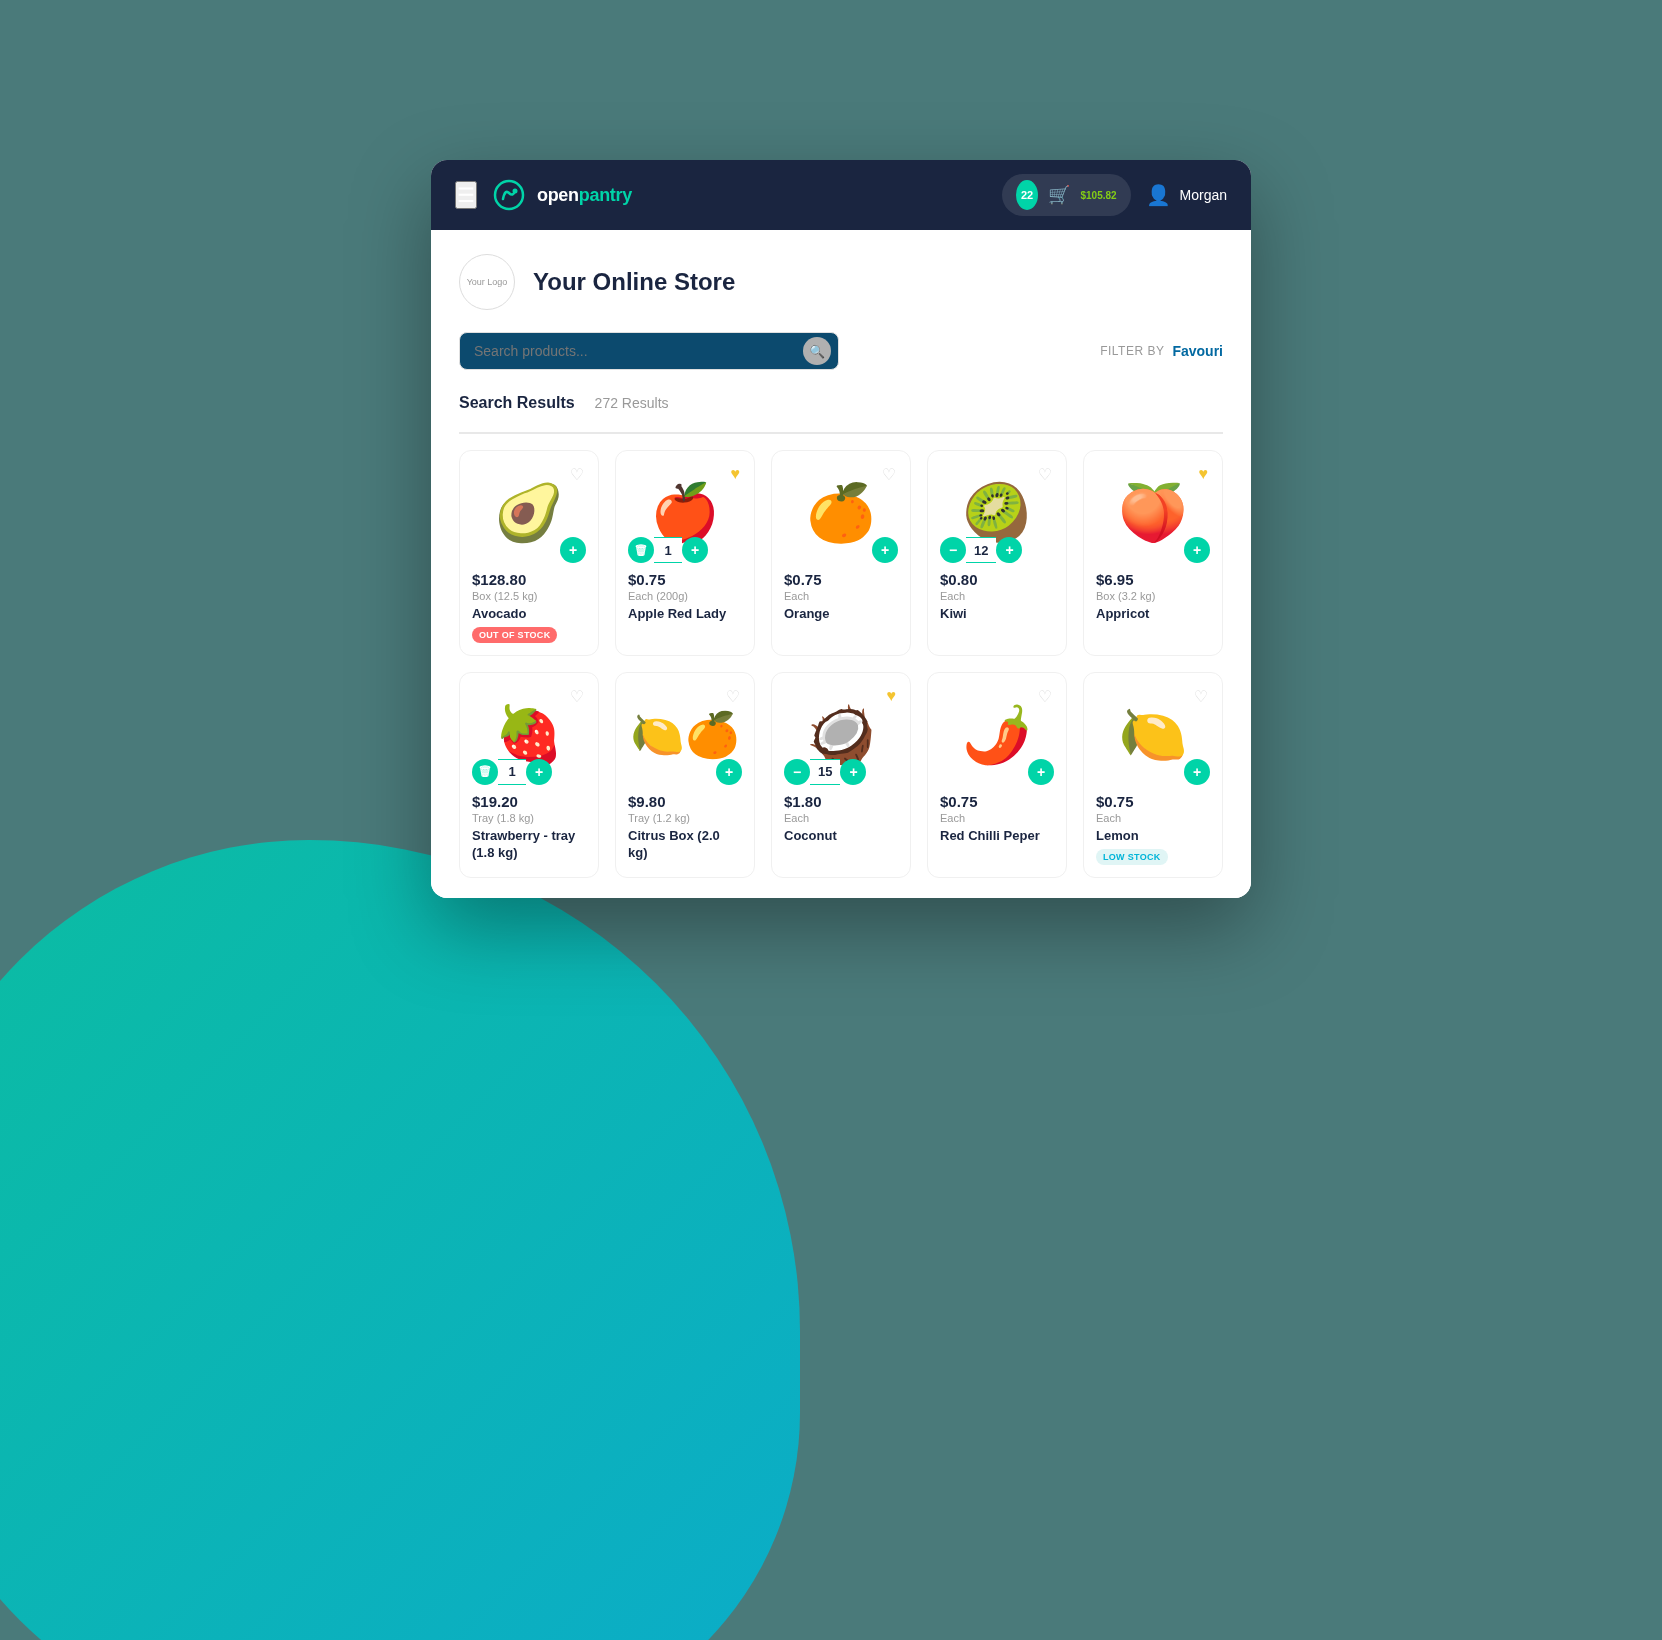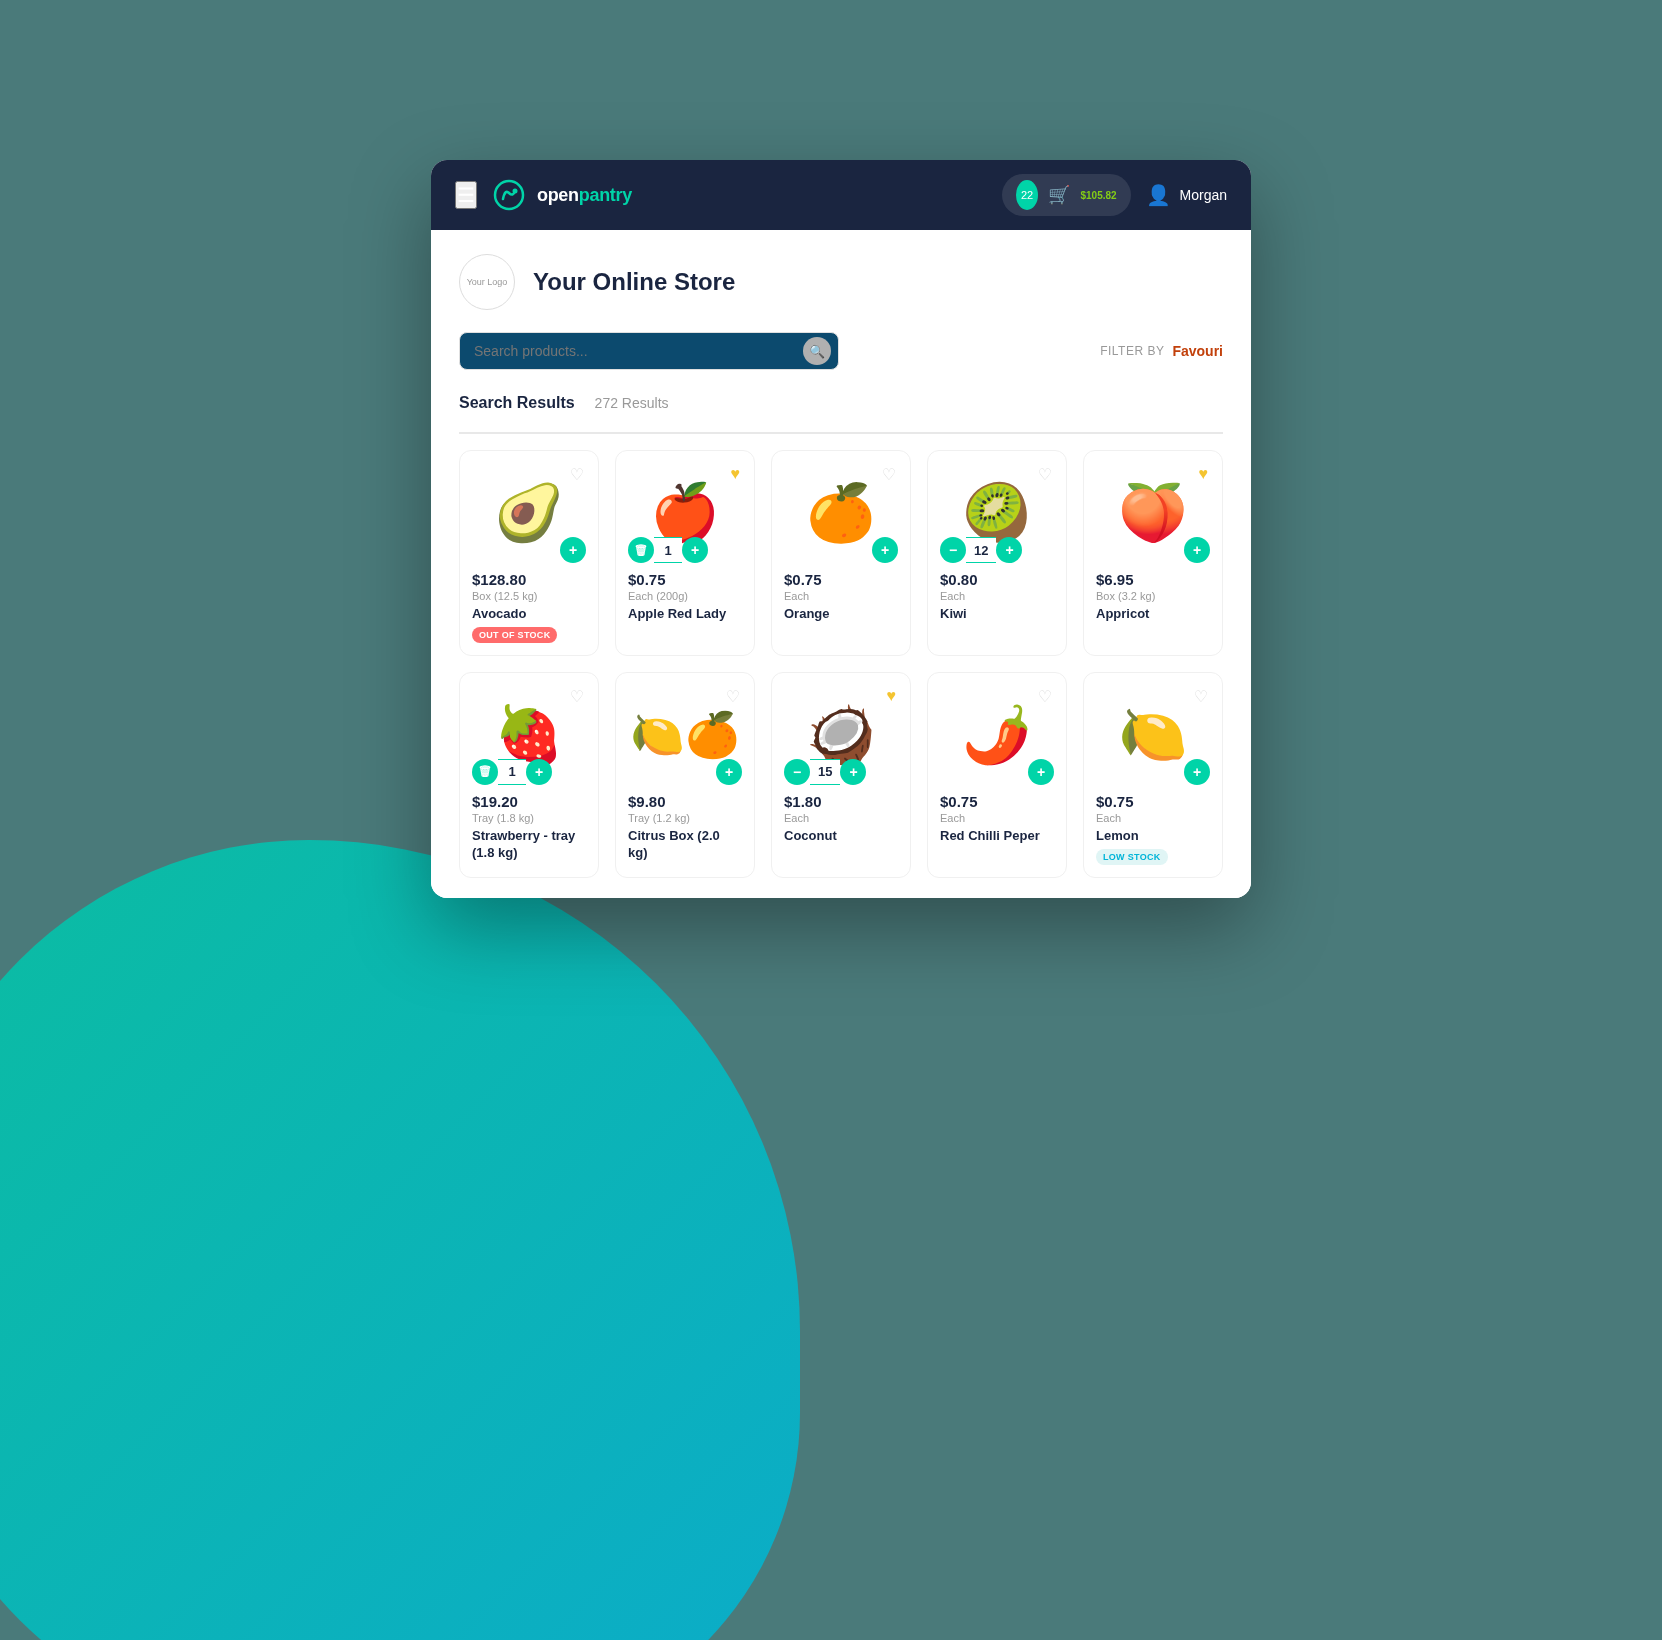--- a/index.html
+++ b/index.html
@@ -95,21 +95,21 @@
       gap: 10px;
       background: rgba(255,255,255,0.1);
       padding: 6px 14px;
       border-radius: 24px;
     }
 
     .badge-count {
       background: #00d4a8;
       color: #fff;
       font-size: 11px;
-      font-weight: 400;
+      font-weight: 700;
       border-radius: 50%;
       width: 22px;
       height: 30px;
       display: flex;
       align-items: center;
       justify-content: center;
     }
 
     .cart-icon-svg {
       color: #fff;
@@ -246,21 +246,21 @@
     .filter-label {
       font-size: 12px;
       color: #999;
       letter-spacing: 0.5px;
       text-transform: uppercase;
     }
 
     .filter-value {
       font-size: 14px;
       font-weight: 600;
-      color: #c2410c;
+      color: #0369a1;
     }
 
     
     .results-header {
       display: flex;
       align-items: center;
       gap: 20px;
       margin-bottom: 16px;
       padding-bottom: 20px;
       border-bottom: 2px solid #e8e8e8;

